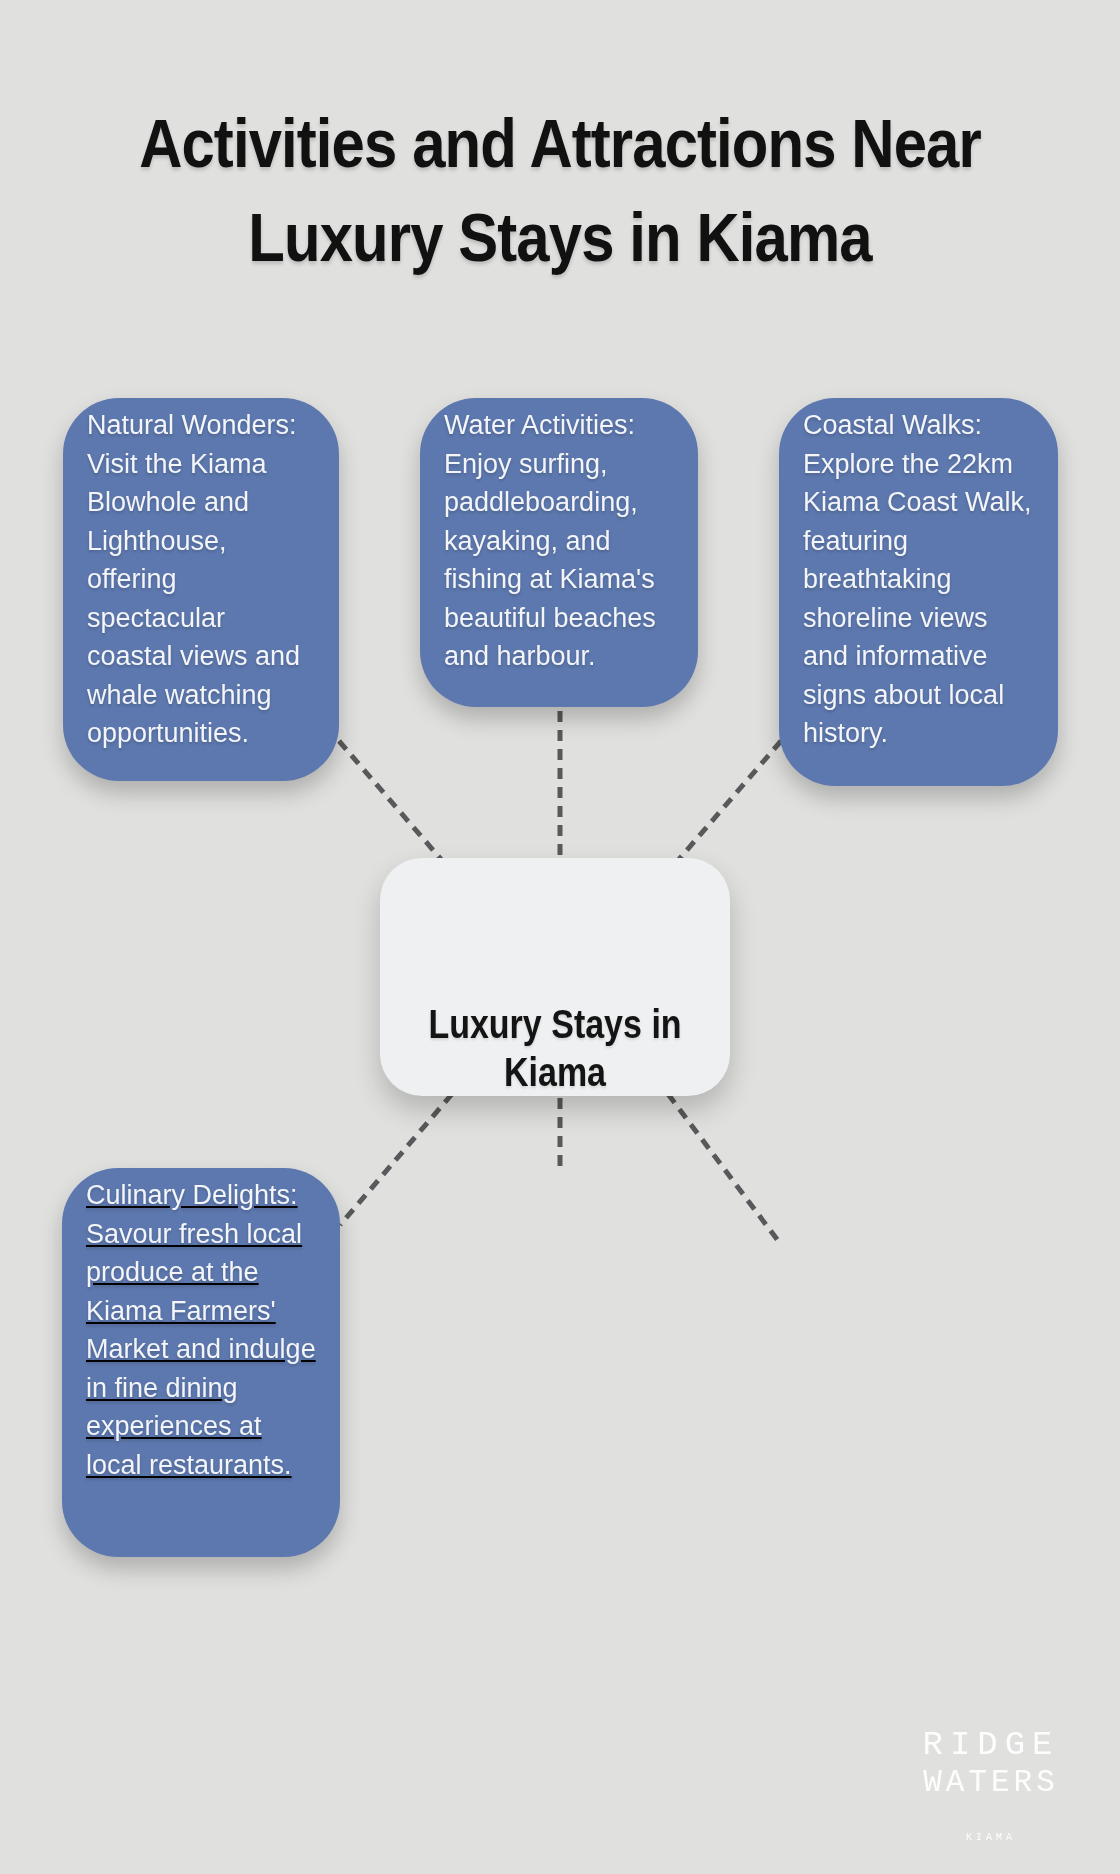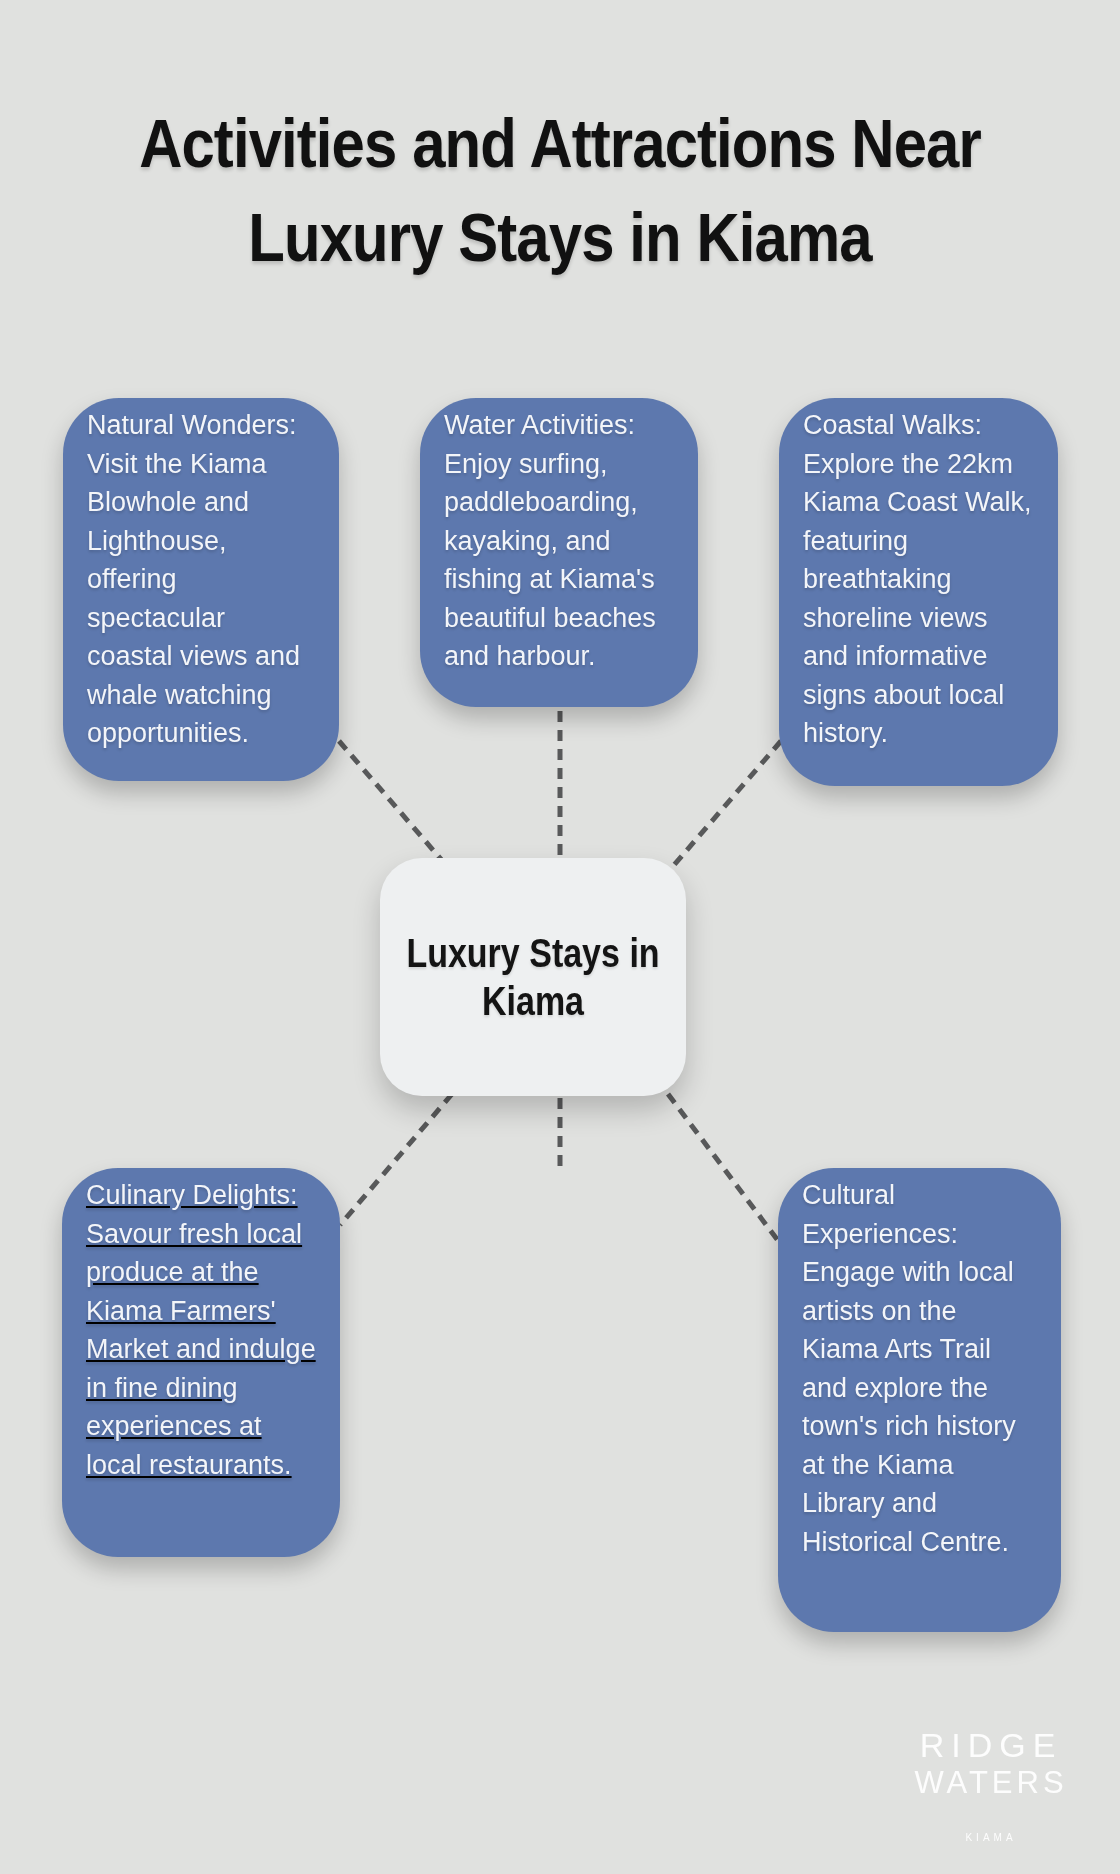--- a/index.html
+++ b/index.html
@@ -64,48 +64,48 @@
   .n1 { left: 63px;  top: 398px;  width: 276px; height: 383px; }
   .n2 { left: 420px; top: 398px;  width: 278px; height: 309px; }
   .n3 { left: 779px; top: 398px;  width: 279px; height: 388px; }
   .n4 { left: 62px;  top: 1168px; width: 278px; height: 389px; text-decoration: underline; }
   .n5 { left: 420px; top: 1168px; width: 277px; height: 388px; }
   .n6 { left: 778px; top: 1168px; width: 283px; height: 464px; }
   .center-node {
     position: absolute;
     left: 380px;
     top: 858px;
-    width: 306px;
+    width: 350px;
     height: 238px;
     background: var(--center-bg, #eef0f1);
     border-radius: 42px;
     box-shadow: 0 14px 28px rgba(0,0,0,0.20);
     display: flex;
-    align-items: center;
+    align-items: flex-end;
     justify-content: center;
   }
   .center-label {
     width: 400px;
     text-align: center;
     font-weight: 700;
     font-size: 40px;
     line-height: 48px;
     color: var(--center-text, #141414);
     transform: scaleX(0.85);
     transform-origin: 50% 50%;
     text-shadow: 0 2px 3px rgba(0,0,0,0.12);
   }
   .logo {
     position: absolute;
     left: 905px;
     top: 1726px;
     width: 172px;
     text-align: center;
     color: var(--logo, #ffffff);
-    font-family: Liberation Sans, sans-serif;
+    font-family: Liberation Mono, monospace;
     opacity: 0.95;
   }
   .logo-line1 {
     font-size: 34px;
     line-height: 38px;
     letter-spacing: 7px;
     font-weight: 400;
   }
   .logo-line2 {
     font-size: 31px;
@@ -142,23 +142,20 @@
   </div>
   <div class="node n2">
     <p>Water Activities: Enjoy surfing, paddleboarding, kayaking, and fishing at Kiama's beautiful beaches and harbour.</p>
   </div>
   <div class="node n3">
     <p>Coastal Walks: Explore the 22km Kiama Coast Walk, featuring breathtaking shoreline views and informative signs about local history.</p>
   </div>
   <div class="node n4">
     <p>Culinary Delights: Savour fresh local produce at the Kiama Farmers' Market and indulge in fine dining experiences at local restaurants.</p>
   </div>
-  <div class="node n6">
-    <p>Cultural Experiences: Engage with local artists on the Kiama Arts Trail and explore the town's rich history at the Kiama Library and Historical Centre.</p>
-  </div>
 
   <div class="center-node">
     <div class="center-label">Luxury Stays in Kiama</div>
   </div>
 
   <div class="logo">
     <div class="logo-line1">RIDGE</div>
     <div class="logo-line2">WATERS</div>
     <div class="logo-sub">KIAMA</div>
   </div>

